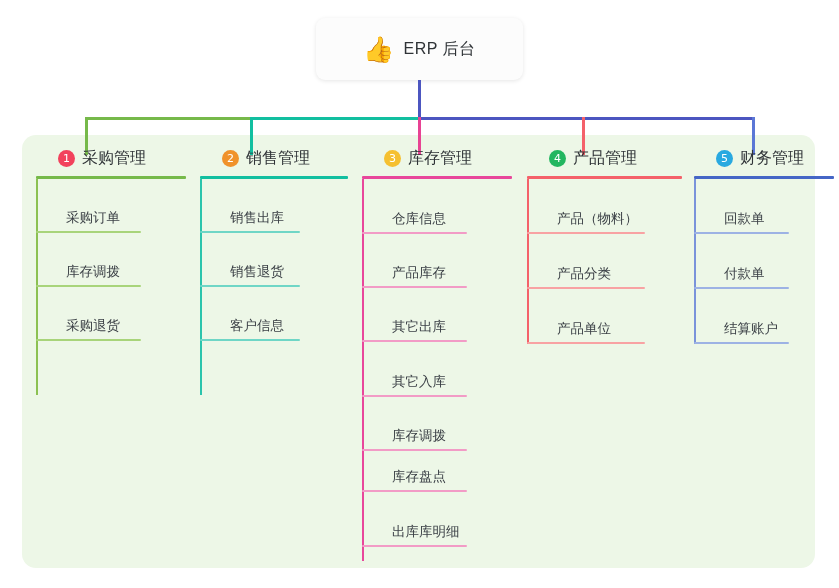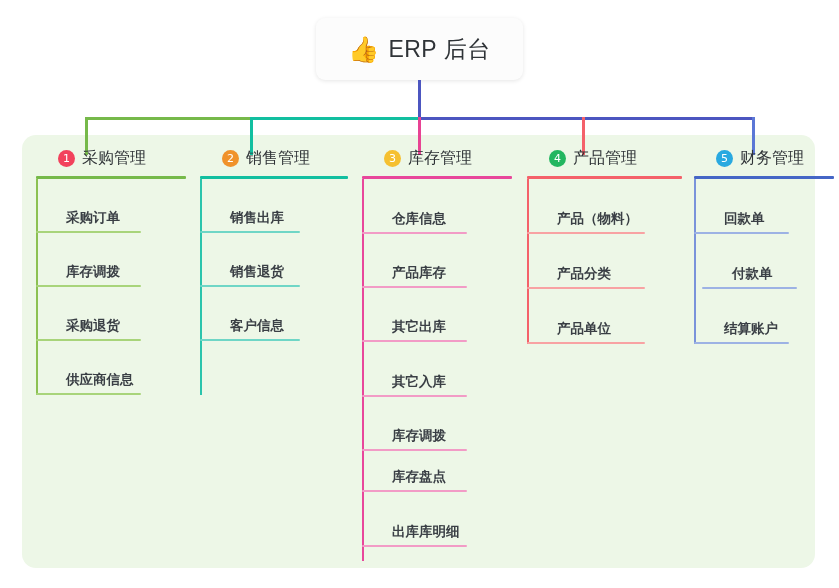--- a/index.html
+++ b/index.html
@@ -27,21 +27,21 @@
     left:316px;top:18px;
     width:207px;height:62px;
     background:#FCFCFC;
     border-radius:9px;
     box-shadow:0 1px 4px rgba(0,0,0,0.10);
     display:flex;align-items:center;justify-content:center;
     gap:9px;
   }
   .root-emoji{font-size:25px;line-height:1;}
   .root-title{
-    font-size:23px;color:#2F3337;letter-spacing:.5px;white-space:nowrap;
+    font-size:16px;color:#2F3337;letter-spacing:.5px;white-space:nowrap;
   }
 
   
   .ln{position:absolute;}
 
   
   .col{position:absolute;top:146px;}
   .cat-head{
     display:flex;align-items:center;gap:7px;
     height:24px;
@@ -54,21 +54,20 @@
   }
   .cat-label{font-size:16px;color:#2F3337;white-space:nowrap;}
   .cat-rule{height:3px;margin-top:6px;border-radius:1px;}
 
   .leaves{position:relative;padding-top:0;}
   .spine{position:absolute;left:0;top:0;width:2px;}
   .leaf{
     position:relative;
     padding-left:30px;
     box-sizing:border-box;
-    font-weight:bold;
   }
   .leaf-text{
     font-size:13.5px;color:#3A3F45;white-space:nowrap;
     position:absolute;left:30px;bottom:6px;
   }
   .leaf-rule{
     position:absolute;left:0;bottom:0;height:2px;border-radius:1px;
   }
 </style>
 </head>
@@ -109,24 +108,20 @@
             <div class="leaf-rule" style="width: 105px; background: rgb(168, 212, 122);"></div>
           </div>
           <div class="leaf" style="height: 54px;">
             <span class="leaf-text">库存调拨</span>
             <div class="leaf-rule" style="width: 105px; background: rgb(168, 212, 122);"></div>
           </div>
           <div class="leaf" style="height: 54px;">
             <span class="leaf-text">采购退货</span>
             <div class="leaf-rule" style="width: 105px; background: rgb(168, 212, 122);"></div>
           </div>
-          <div class="leaf" style="height: 54px;">
-            <span class="leaf-text">供应商信息</span>
-            <div class="leaf-rule" style="width: 105px; background: rgb(168, 212, 122);"></div>
-          </div>
         </div>
       </div>
       <div class="col" style="left: 200px;">
         <div class="cat-head">
           <span class="badge" style="background: rgb(240, 146, 43);">2</span>
           <span class="cat-label">销售管理</span>
         </div>
         <div class="cat-rule" style="width: 148px; background: rgb(18, 191, 160);"></div>
         <div class="leaves">
           <div class="spine" style="background: rgb(43, 196, 172); height: 216px;"></div>
@@ -209,21 +204,21 @@
           <span class="badge" style="background: rgb(41, 169, 224);">5</span>
           <span class="cat-label">财务管理</span>
         </div>
         <div class="cat-rule" style="width: 140px; background: rgb(69, 102, 198);"></div>
         <div class="leaves">
           <div class="spine" style="background: rgb(122, 147, 218); height: 165px;"></div>
           <div class="leaf" style="height: 55px;">
             <span class="leaf-text">回款单</span>
             <div class="leaf-rule" style="width: 95px; background: rgb(157, 178, 228);"></div>
           </div>
-          <div class="leaf" style="height: 55px; margin-left: 8px;">
+          <div class="leaf" style="height: 55px;">
             <span class="leaf-text">付款单</span>
             <div class="leaf-rule" style="width: 95px; background: rgb(157, 178, 228);"></div>
           </div>
           <div class="leaf" style="height: 55px;">
             <span class="leaf-text">结算账户</span>
             <div class="leaf-rule" style="width: 95px; background: rgb(157, 178, 228);"></div>
           </div>
         </div>
       </div>
     </div>

